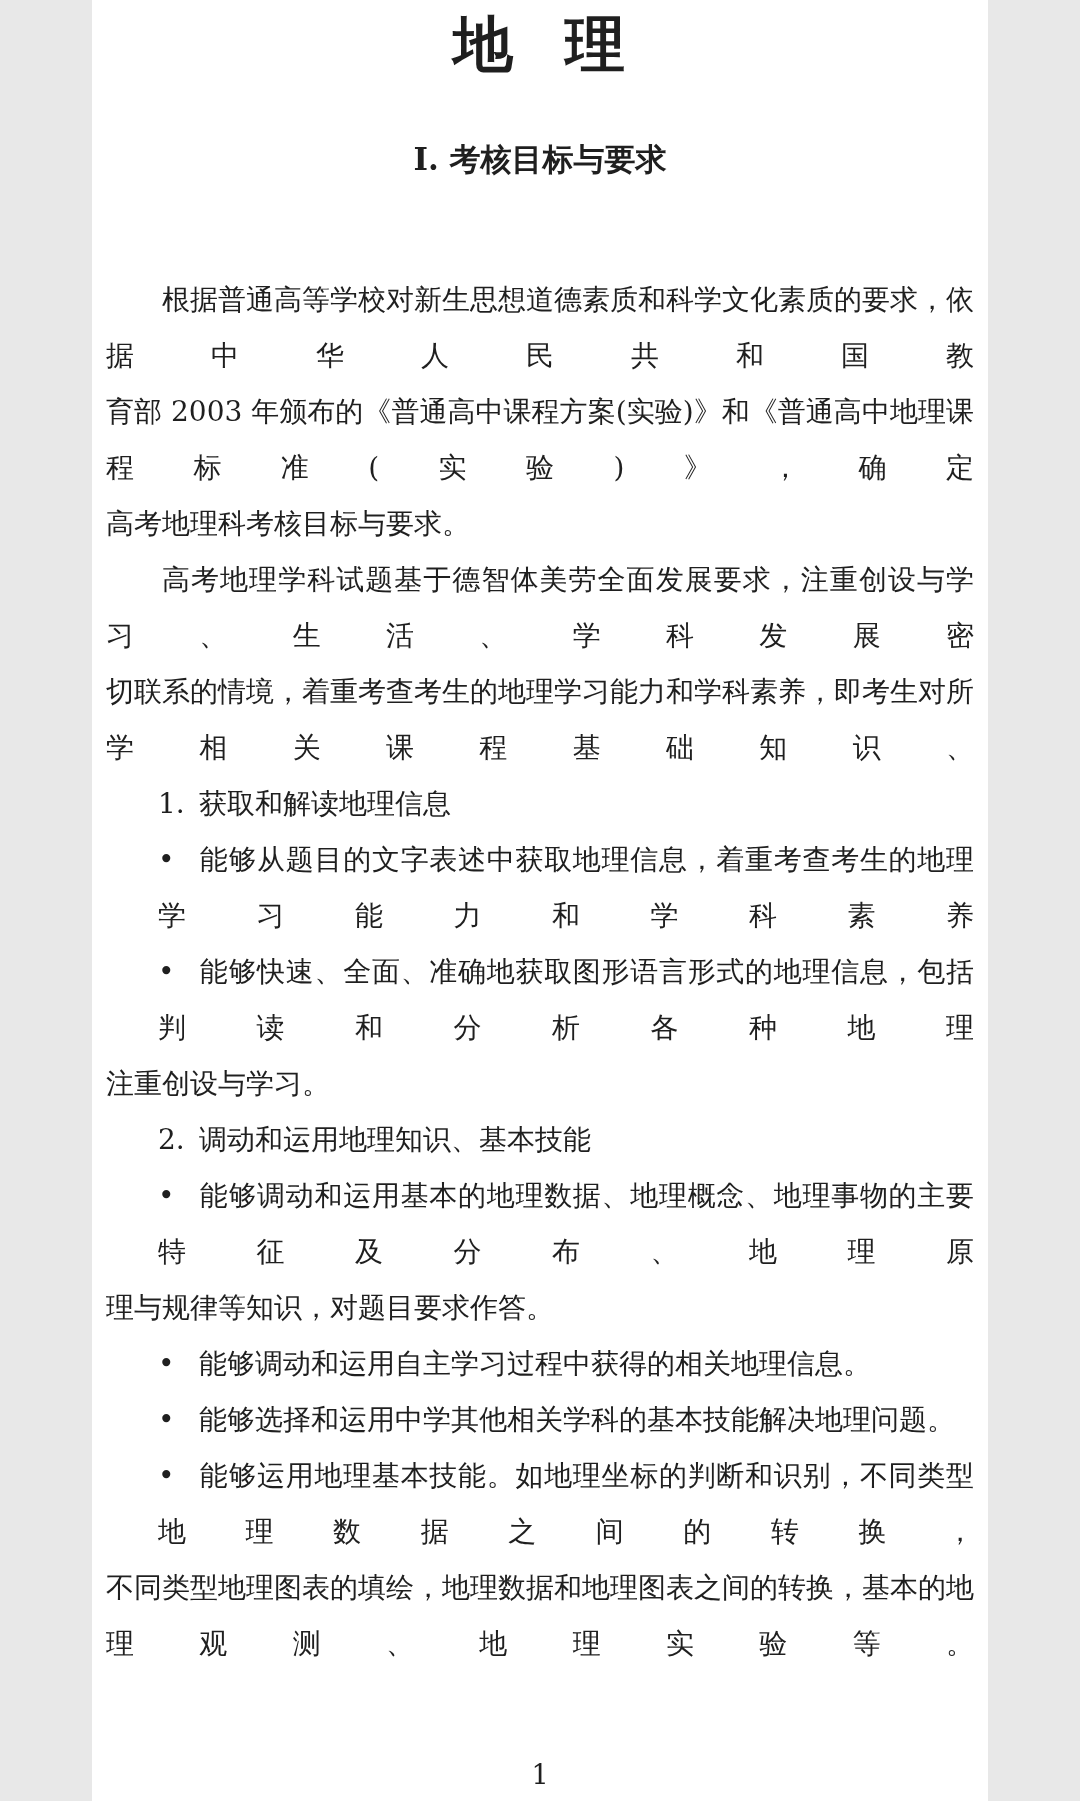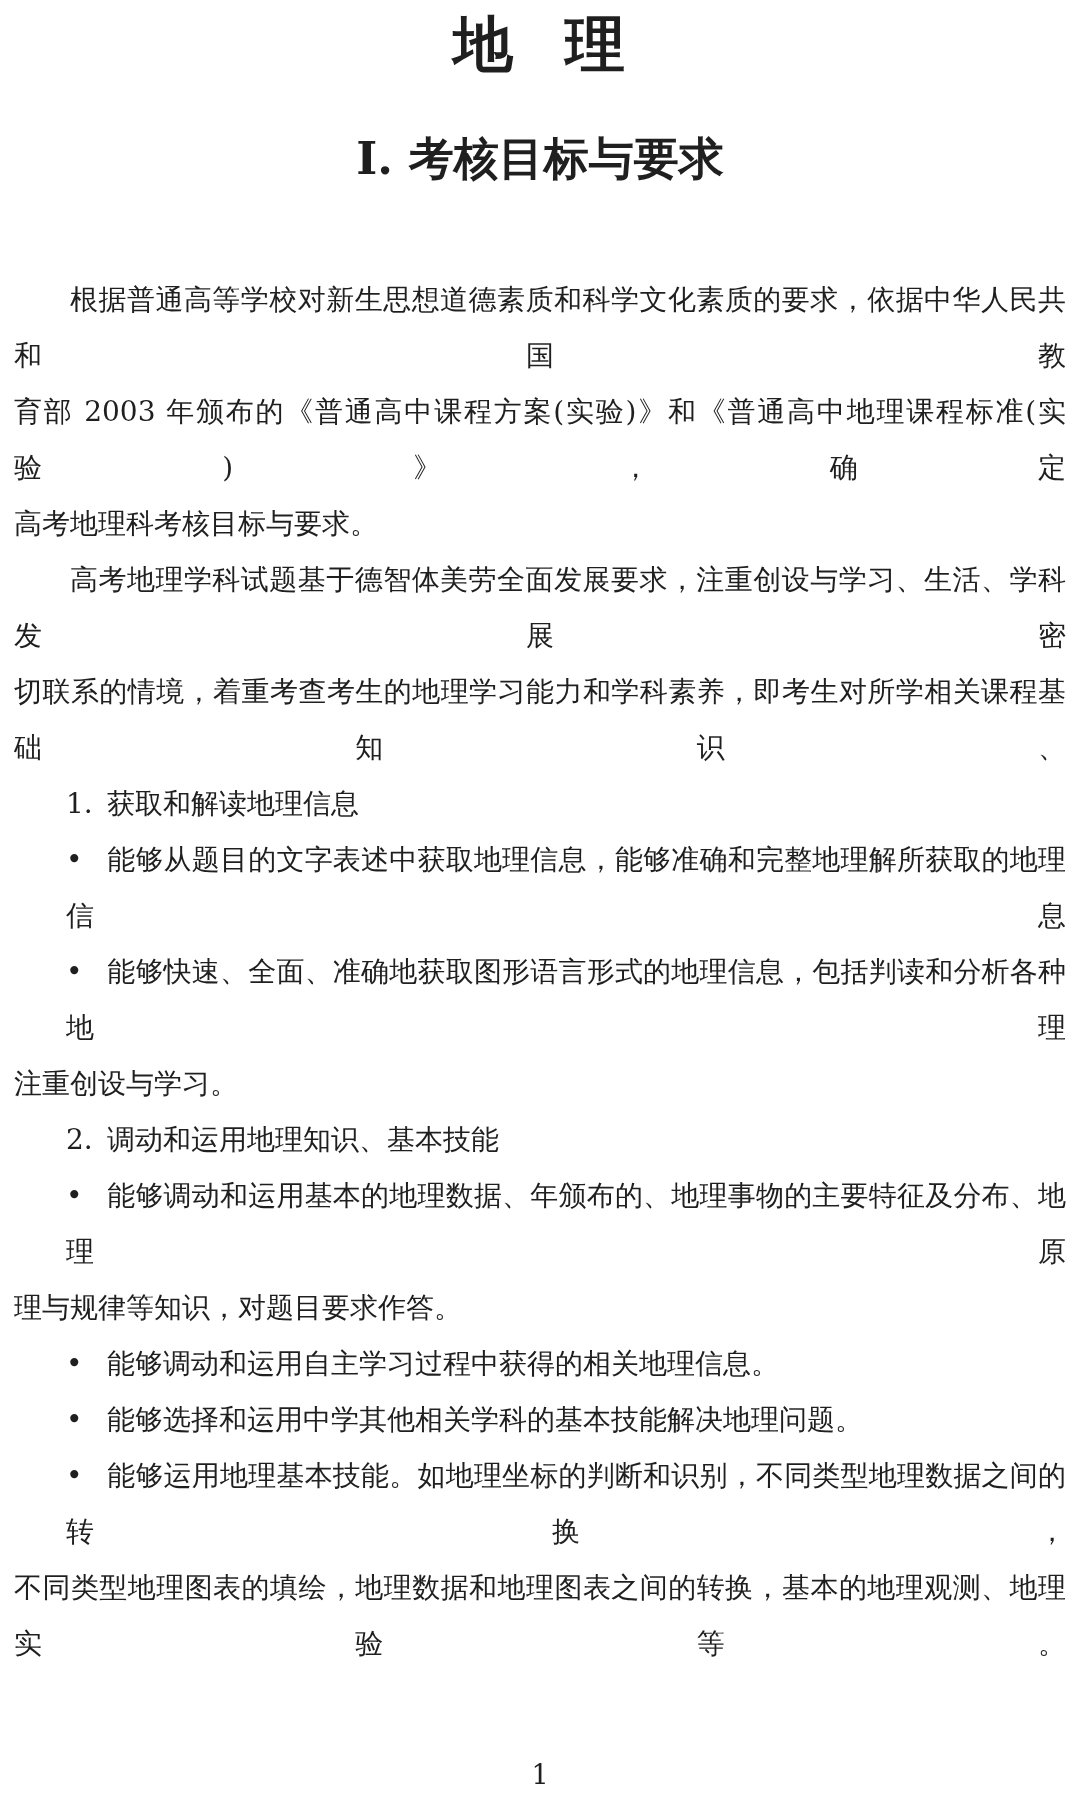--- a/index.html
+++ b/index.html
@@ -2,21 +2,21 @@
 <html><head>
 <meta charset="utf-8">
 <style>
   html, body {
     margin: 0;
     padding: 0;
     background: #e8e8e8;
   }
   .page {
     position: relative;
-    width: 1080px;
+    width: 896px;
     height: 1801px;
     margin: 0 auto;
     background: #ffffff;
     color: #1f1f1f;
     font-family: "DejaVu Serif", "Liberation Serif", serif;
     overflow: hidden;
     box-sizing: border-box;
   }
   .title {
     margin: 0;
@@ -24,21 +24,21 @@
     text-align: center;
     font-size: 60px;
     line-height: 76px;
     font-weight: 700;
     letter-spacing: 2px;
     word-spacing: 0.45em;
   }
   .section-heading {
     margin: 50px 0 0 0;
     text-align: center;
-    font-size: 45px;
+    font-size: 31px;
     line-height: 54px;
     font-weight: 700;
   }
   .body-text {
     margin-top: 86px;
     padding: 0 14px;
     font-size: 28px;
     line-height: 56px;
   }
   .line {
@@ -76,25 +76,25 @@
 
   <h2 class="section-heading">Ⅰ. 考核目标与要求</h2>
 
   <div class="body-text" id="body-lines">
       <div class="line indent justify"><span class="text">根据普通高等学校对新生思想道德素质和科学文化素质的要求，依据中华人民共和国教</span></div>
       <div class="line justify"><span class="text">育部 2003 年颁布的《普通高中课程方案(实验)》和《普通高中地理课程标准(实验)》，确定</span></div>
       <div class="line"><span class="text">高考地理科考核目标与要求。</span></div>
       <div class="line indent justify"><span class="text">高考地理学科试题基于德智体美劳全面发展要求，注重创设与学习、生活、学科发展密</span></div>
       <div class="line justify"><span class="text">切联系的情境，着重考查考生的地理学习能力和学科素养，即考生对所学相关课程基础知识、</span></div>
       <div class="line listed"><span class="marker">1.</span><span class="text">获取和解读地理信息</span></div>
-      <div class="line justify listed"><span class="marker">•</span><span class="text">能够从题目的文字表述中获取地理信息，能够准确和完整地理解所获取的地理信息</span></div>
+      <div class="line justify listed"><span class="marker">•</span><span class="text">能够从题目的文字表述中获取地理信息，着重考查考生的地理学习能力和学科素养</span></div>
       <div class="line justify listed"><span class="marker">•</span><span class="text">能够快速、全面、准确地获取图形语言形式的地理信息，包括判读和分析各种地理</span></div>
       <div class="line"><span class="text">注重创设与学习。</span></div>
       <div class="line listed"><span class="marker">2.</span><span class="text">调动和运用地理知识、基本技能</span></div>
-      <div class="line justify listed"><span class="marker">•</span><span class="text">能够调动和运用基本的地理数据、年颁布的、地理事物的主要特征及分布、地理原</span></div>
+      <div class="line justify listed"><span class="marker">•</span><span class="text">能够调动和运用基本的地理数据、地理概念、地理事物的主要特征及分布、地理原</span></div>
       <div class="line"><span class="text">理与规律等知识，对题目要求作答。</span></div>
       <div class="line listed"><span class="marker">•</span><span class="text">能够调动和运用自主学习过程中获得的相关地理信息。</span></div>
       <div class="line listed"><span class="marker">•</span><span class="text">能够选择和运用中学其他相关学科的基本技能解决地理问题。</span></div>
       <div class="line justify listed"><span class="marker">•</span><span class="text">能够运用地理基本技能。如地理坐标的判断和识别，不同类型地理数据之间的转换，</span></div>
       <div class="line justify"><span class="text">不同类型地理图表的填绘，地理数据和地理图表之间的转换，基本的地理观测、地理实验等。</span></div>
     </div>
 
   <div class="page-number">1</div>
 </div>
 

